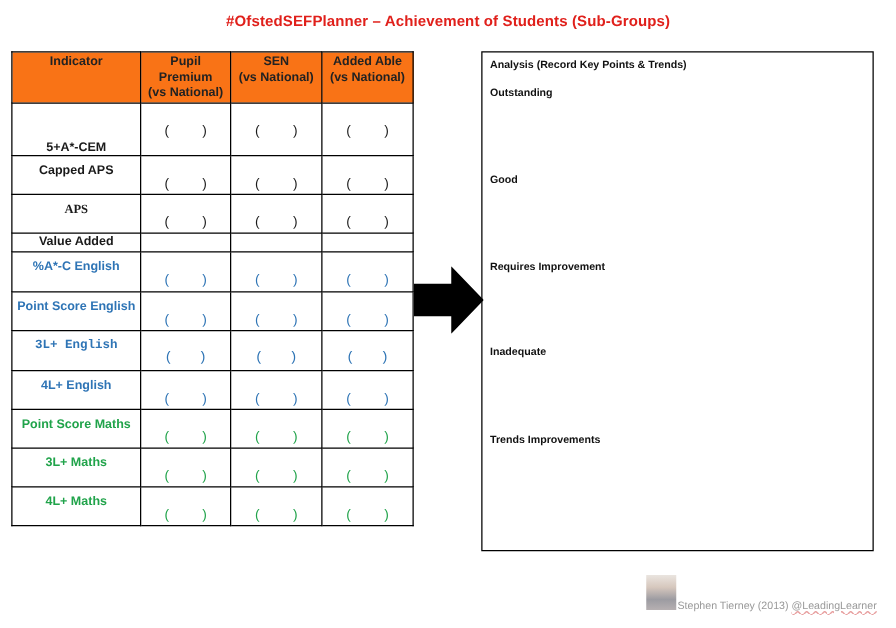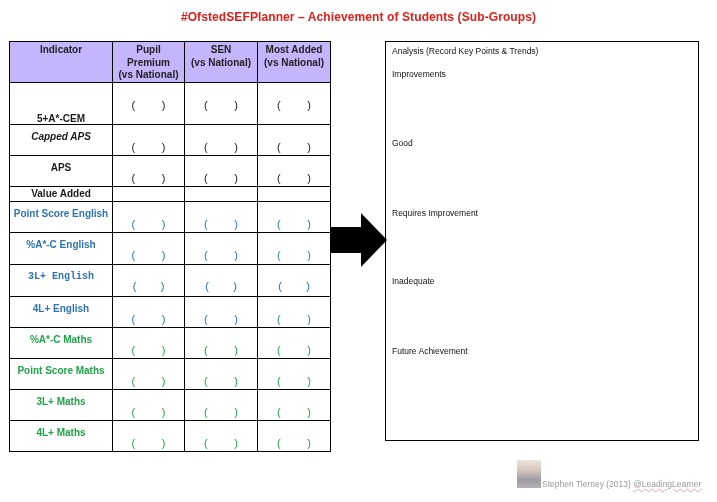--- a/index.html
+++ b/index.html
@@ -4,29 +4,29 @@
 <style>
   html, body { margin:0; padding:0; background:#ffffff; }
   body { width:717px; height:502px; position:relative; overflow:hidden;
          font-family:"Liberation Sans", "DejaVu Sans", sans-serif; }
   .title { position:absolute; left:0; top:10px; width:717px; text-align:center;
            font-size:12px; font-weight:bold; color:#e0201b; letter-spacing:0.1px; }
   table.grid { position:absolute; left:9px; top:41px; border-collapse:collapse;
                table-layout:fixed; }
   table.grid td, table.grid th { border:1.5px solid #000; padding:0; vertical-align:top;
                font-size:10px; font-weight:bold; text-align:center; }
-  table.grid th { background:#c4b5fd; color:#222; font-size:10px; line-height:12.5px; padding-top:2px; }
+  table.grid th { background:#f97316; color:#222; font-size:10px; line-height:12.5px; padding-top:2px; }
   .lbl { display:block; padding-top:6px; }
   .vals { display:block; text-align:center; padding-top:16px; font-weight:normal; font-size:11px; letter-spacing:0; }
   .paren { display:inline-block; width:34px; text-align:left; position:relative; }
   .paren span.r { position:absolute; right:0; }
   .arrow { position:absolute; left:331px; top:213px; width:56px; height:54px; }
   .analysis { position:absolute; left:385px; top:41px; width:312px; height:398px;
               border:1.5px solid #000; box-sizing:content-box; }
-  .analysis .h { position:absolute; left:6px; font-size:8.5px; font-weight:normal; color:#111; }
+  .analysis .h { position:absolute; left:6px; font-size:8.5px; font-weight:bold; color:#111; }
   .footer { position:absolute; left:517px; top:458px; width:188px; height:36px; }
   .avatar { position:absolute; left:0; top:2px; width:24px; height:28px;
             background:linear-gradient(180deg,#d9cfc6 0%,#b59a88 35%,#4c4a55 70%,#7a6f72 100%);
             opacity:0.55; }
   .credit { position:absolute; left:25px; top:21px; font-size:8.5px; color:#999; white-space:nowrap; }
   .credit .handle { text-decoration:underline wavy #e8a0a0; }
 </style>
 </head>
 <body>
 
@@ -45,21 +45,21 @@
     <th>
       <span>Pupil</span><br>
       <span>Premium</span><br>
       <span>(vs National)</span>
     </th>
     <th>
       <span>SEN</span><br>
       <span>(vs National)</span>
     </th>
     <th>
-      <span>Most Added</span><br>
+      <span>Added Able</span><br>
       <span>(vs National)</span>
     </th>
   </tr>
   </tbody>
     <tbody id="rows">
       <tr style="height: 32px;">
         <td>
           <span class="lbl" style="color: rgb(26, 26, 26); margin-top: 24px;">5+A*-CEM</span>
         </td>
         <td>
@@ -67,82 +67,82 @@
         </td>
         <td>
           <span class="vals" style="color: rgb(26, 26, 26);"><span class="paren"><span>(</span><span class="r">)</span></span></span>
         </td>
         <td>
           <span class="vals" style="color: rgb(26, 26, 26);"><span class="paren"><span>(</span><span class="r">)</span></span></span>
         </td>
       </tr>
       <tr style="height: 31px;">
         <td>
-          <span class="lbl" style="color: rgb(26, 26, 26); font-style: italic;">Capped APS</span>
-        </td>
-        <td>
-          <span class="vals" style="color: rgb(26, 26, 26);"><span class="paren"><span>(</span><span class="r">)</span></span></span>
-        </td>
-        <td>
-          <span class="vals" style="color: rgb(26, 26, 26);"><span class="paren"><span>(</span><span class="r">)</span></span></span>
-        </td>
-        <td>
-          <span class="vals" style="color: rgb(26, 26, 26);"><span class="paren"><span>(</span><span class="r">)</span></span></span>
-        </td>
-      </tr>
-      <tr style="height: 31px;">
-        <td>
-          <span class="lbl" style="color: rgb(26, 26, 26);">APS</span>
+          <span class="lbl" style="color: rgb(26, 26, 26);">Capped APS</span>
+        </td>
+        <td>
+          <span class="vals" style="color: rgb(26, 26, 26);"><span class="paren"><span>(</span><span class="r">)</span></span></span>
+        </td>
+        <td>
+          <span class="vals" style="color: rgb(26, 26, 26);"><span class="paren"><span>(</span><span class="r">)</span></span></span>
+        </td>
+        <td>
+          <span class="vals" style="color: rgb(26, 26, 26);"><span class="paren"><span>(</span><span class="r">)</span></span></span>
+        </td>
+      </tr>
+      <tr style="height: 31px;">
+        <td>
+          <span class="lbl" style="color: rgb(26, 26, 26); font-family: Liberation Serif, serif;">APS</span>
         </td>
         <td>
           <span class="vals" style="color: rgb(26, 26, 26);"><span class="paren"><span>(</span><span class="r">)</span></span></span>
         </td>
         <td>
           <span class="vals" style="color: rgb(26, 26, 26);"><span class="paren"><span>(</span><span class="r">)</span></span></span>
         </td>
         <td>
           <span class="vals" style="color: rgb(26, 26, 26);"><span class="paren"><span>(</span><span class="r">)</span></span></span>
         </td>
       </tr>
       <tr style="height: 15px;">
         <td>
           <span class="lbl" style="padding-top: 1px; color: rgb(26, 26, 26);">Value Added</span>
         </td>
         <td></td>
         <td></td>
         <td></td>
       </tr>
+      <tr style="height: 32px;">
+        <td>
+          <span class="lbl" style="color: rgb(46, 116, 181);">%A*-C English</span>
+        </td>
+        <td>
+          <span class="vals" style="color: rgb(46, 116, 181);"><span class="paren"><span>(</span><span class="r">)</span></span></span>
+        </td>
+        <td>
+          <span class="vals" style="color: rgb(46, 116, 181);"><span class="paren"><span>(</span><span class="r">)</span></span></span>
+        </td>
+        <td>
+          <span class="vals" style="color: rgb(46, 116, 181);"><span class="paren"><span>(</span><span class="r">)</span></span></span>
+        </td>
+      </tr>
       <tr style="height: 31px;">
         <td>
           <span class="lbl" style="color: rgb(46, 116, 181);">Point Score English</span>
         </td>
         <td>
           <span class="vals" style="color: rgb(46, 116, 181);"><span class="paren"><span>(</span><span class="r">)</span></span></span>
         </td>
         <td>
           <span class="vals" style="color: rgb(46, 116, 181);"><span class="paren"><span>(</span><span class="r">)</span></span></span>
         </td>
         <td>
           <span class="vals" style="color: rgb(46, 116, 181);"><span class="paren"><span>(</span><span class="r">)</span></span></span>
         </td>
       </tr>
-      <tr style="height: 32px;">
-        <td>
-          <span class="lbl" style="color: rgb(46, 116, 181);">%A*-C English</span>
-        </td>
-        <td>
-          <span class="vals" style="color: rgb(46, 116, 181);"><span class="paren"><span>(</span><span class="r">)</span></span></span>
-        </td>
-        <td>
-          <span class="vals" style="color: rgb(46, 116, 181);"><span class="paren"><span>(</span><span class="r">)</span></span></span>
-        </td>
-        <td>
-          <span class="vals" style="color: rgb(46, 116, 181);"><span class="paren"><span>(</span><span class="r">)</span></span></span>
-        </td>
-      </tr>
       <tr style="height: 32px; font-family: Liberation Mono, monospace;">
         <td>
           <span class="lbl" style="color: rgb(46, 116, 181);">3L+ English</span>
         </td>
         <td>
           <span class="vals" style="color: rgb(46, 116, 181);"><span class="paren"><span>(</span><span class="r">)</span></span></span>
         </td>
         <td>
           <span class="vals" style="color: rgb(46, 116, 181);"><span class="paren"><span>(</span><span class="r">)</span></span></span>
         </td>
@@ -155,34 +155,20 @@
           <span class="lbl" style="color: rgb(46, 116, 181);">4L+ English</span>
         </td>
         <td>
           <span class="vals" style="color: rgb(46, 116, 181);"><span class="paren"><span>(</span><span class="r">)</span></span></span>
         </td>
         <td>
           <span class="vals" style="color: rgb(46, 116, 181);"><span class="paren"><span>(</span><span class="r">)</span></span></span>
         </td>
         <td>
           <span class="vals" style="color: rgb(46, 116, 181);"><span class="paren"><span>(</span><span class="r">)</span></span></span>
-        </td>
-      </tr>
-      <tr style="height: 31px;">
-        <td>
-          <span class="lbl" style="color: rgb(32, 163, 74);">%A*-C Maths</span>
-        </td>
-        <td>
-          <span class="vals" style="color: rgb(32, 163, 74);"><span class="paren"><span>(</span><span class="r">)</span></span></span>
-        </td>
-        <td>
-          <span class="vals" style="color: rgb(32, 163, 74);"><span class="paren"><span>(</span><span class="r">)</span></span></span>
-        </td>
-        <td>
-          <span class="vals" style="color: rgb(32, 163, 74);"><span class="paren"><span>(</span><span class="r">)</span></span></span>
         </td>
       </tr>
       <tr style="height: 31px;">
         <td>
           <span class="lbl" style="color: rgb(32, 163, 74);">Point Score Maths</span>
         </td>
         <td>
           <span class="vals" style="color: rgb(32, 163, 74);"><span class="paren"><span>(</span><span class="r">)</span></span></span>
         </td>
         <td>
@@ -222,25 +208,25 @@
       </tr>
     </tbody>
 </table>
 
 <svg class="arrow" viewBox="0 0 56 54">
   <polygon points="0,14 30,14 30,0 56,27 30,54 30,40 0,40" fill="#000"></polygon>
 </svg>
 
 <div class="analysis">
   <div class="h" style="top:4px">Analysis (Record Key Points &amp; Trends)</div>
-  <div class="h" style="top:27px">Improvements</div>
+  <div class="h" style="top:27px">Outstanding</div>
   <div class="h" style="top:96px">Good</div>
   <div class="h" style="top:166px">Requires Improvement</div>
   <div class="h" style="top:234px">Inadequate</div>
-  <div class="h" style="top:304px">Future Achievement</div>
+  <div class="h" style="top:304px">Trends Improvements</div>
 </div>
 
 <div class="footer">
   <div class="avatar"></div>
   <div class="credit">
     <span>Stephen Tierney (2013) </span><span class="handle">@LeadingLearner</span>
   </div>
 </div>
 
 </body></html>

